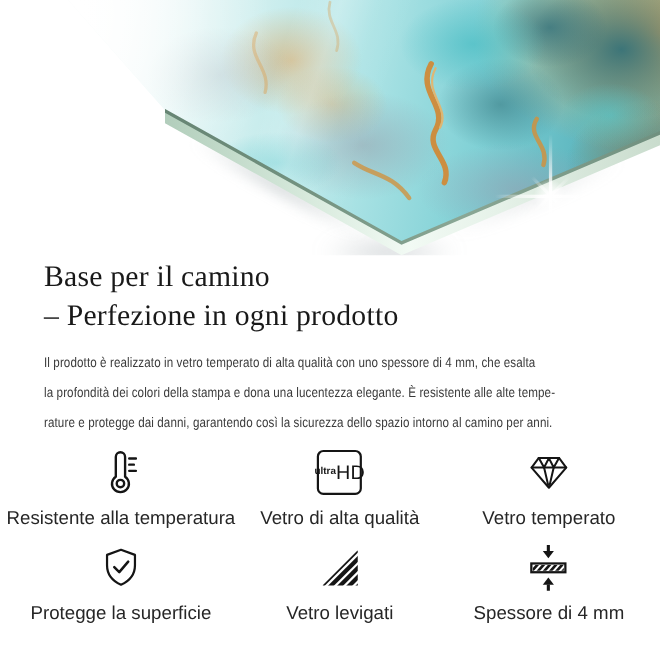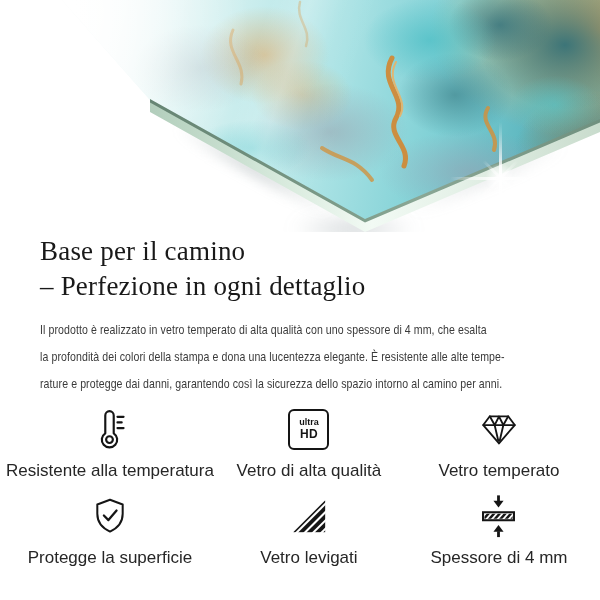--- a/index.html
+++ b/index.html
@@ -63,23 +63,23 @@
   .para{margin:13px 0 0 40px;}
   .para-line{white-space:nowrap;font-size:12.6px;line-height:27px;color:#3a3a3a;
     letter-spacing:.1px;transform:scaleX(.84);transform-origin:0 50%;}
 
   
   .features{display:grid;grid-template-columns:repeat(3,1fr);padding:0 6px;margin-top:8px;row-gap:12px;}
   .feature{display:flex;flex-direction:column;align-items:center;}
   .icon-box{height:46px;display:flex;align-items:center;justify-content:center;}
   .feature-label{margin-top:9px;font-size:17px;color:#262626;white-space:nowrap;}
   .hd-badge{width:37px;height:37px;border:2.5px solid #151515;border-radius:6px;
-    display:flex;flex-direction:column;align-items:center;justify-content:center;line-height:1;}
+    display:flex;flex-direction:row;align-items:center;justify-content:center;line-height:1;}
   .hd-top{font-size:9px;font-weight:bold;color:#151515;margin-bottom:1px;}
-  .hd-bottom{font-size:12px;font-weight:bold;color:#151515;letter-spacing:.3px;}
+  .hd-bottom{font-size:18px;font-weight:normal;color:#151515;letter-spacing:.3px;}
   svg .st{fill:none;stroke:#151515;stroke-width:2.3;stroke-linecap:round;stroke-linejoin:round;}
 </style>
 </head>
 <body>
 
 <div class="page">
 
   <div class="hero">
     <div class="shadow s1"></div>
     <div class="shadow s2"></div>
@@ -105,21 +105,21 @@
       <div class="core"></div>
       <div class="ray rv"></div>
       <div class="ray rh"></div>
       <div class="ray rd1"></div>
       <div class="ray rd2"></div>
     </div>
   </div>
 
   <h1 class="heading" style="font-weight:normal;">
     <div>Base per il camino</div>
-    <div>– Perfezione in ogni dettaglio</div>
+    <div>– Perfezione in ogni prodotto</div>
   </h1>
 
   <div class="para">
     <div class="para-line">Il prodotto è realizzato in vetro temperato di alta qualità con uno spessore di 4 mm, che esalta</div>
     <div class="para-line">la profondità dei colori della stampa e dona una lucentezza elegante. È resistente alle alte tempe-</div>
     <div class="para-line">rature e protegge dai danni, garantendo così la sicurezza dello spazio intorno al camino per anni.</div>
   </div>
 
   <div class="features">
 

